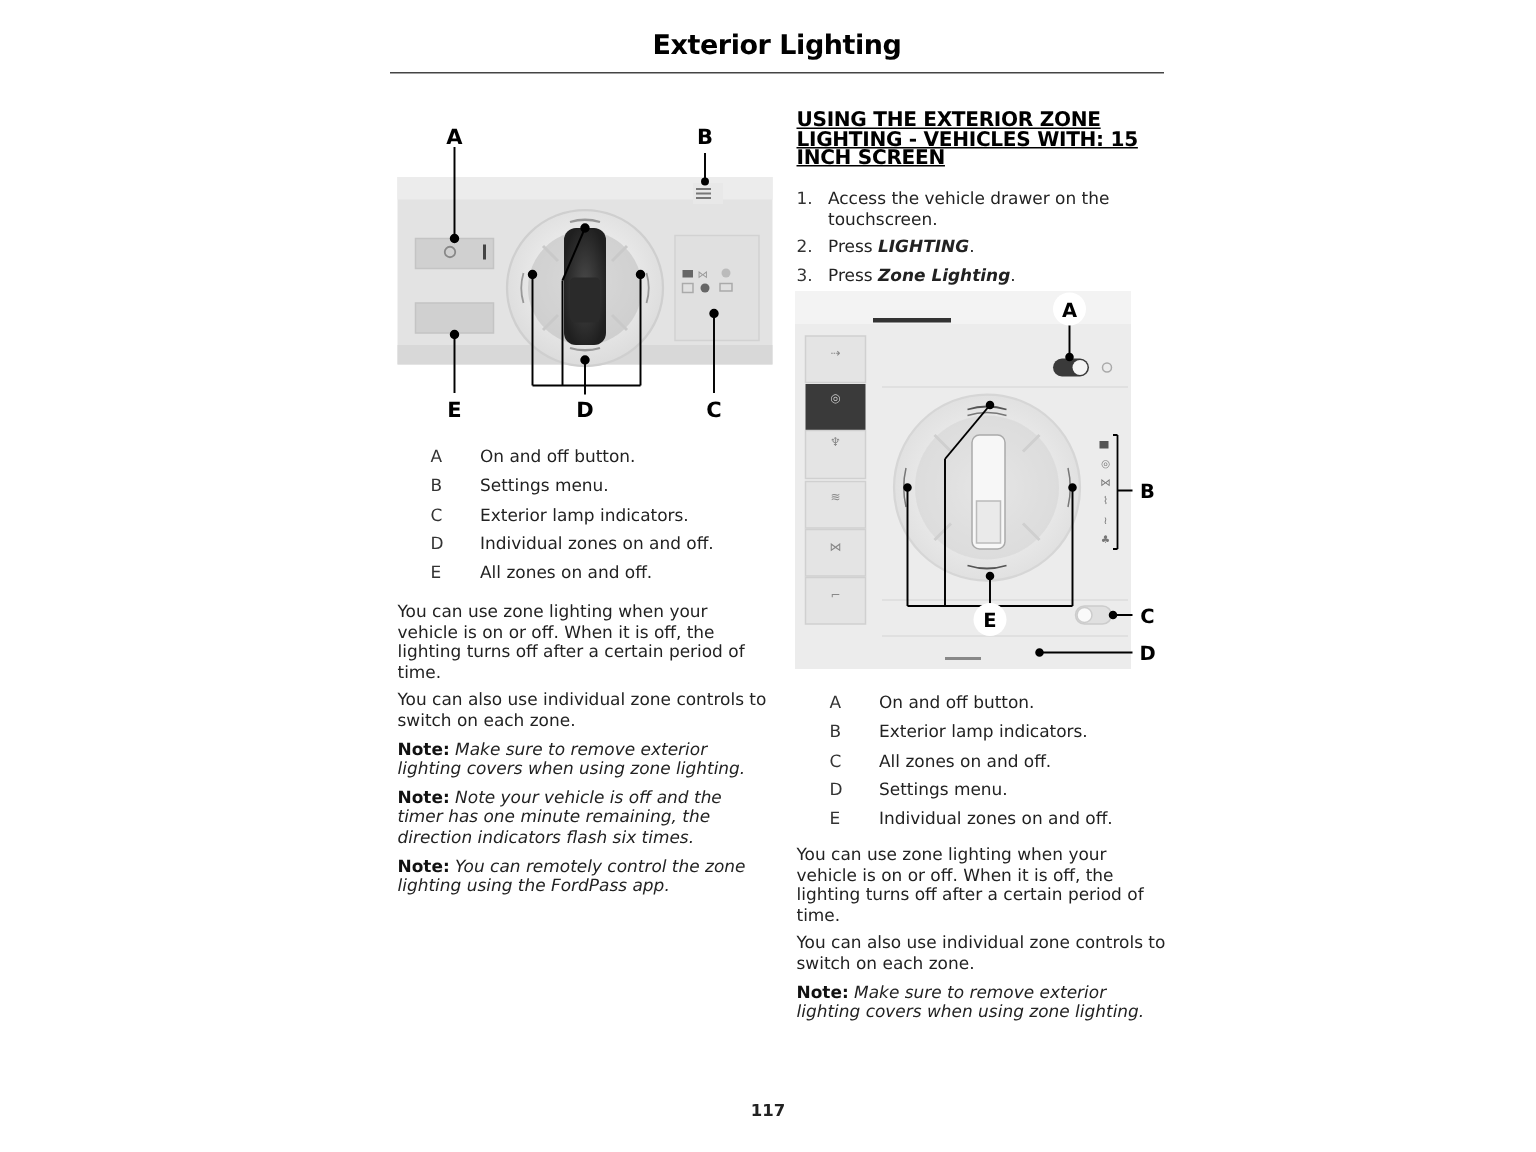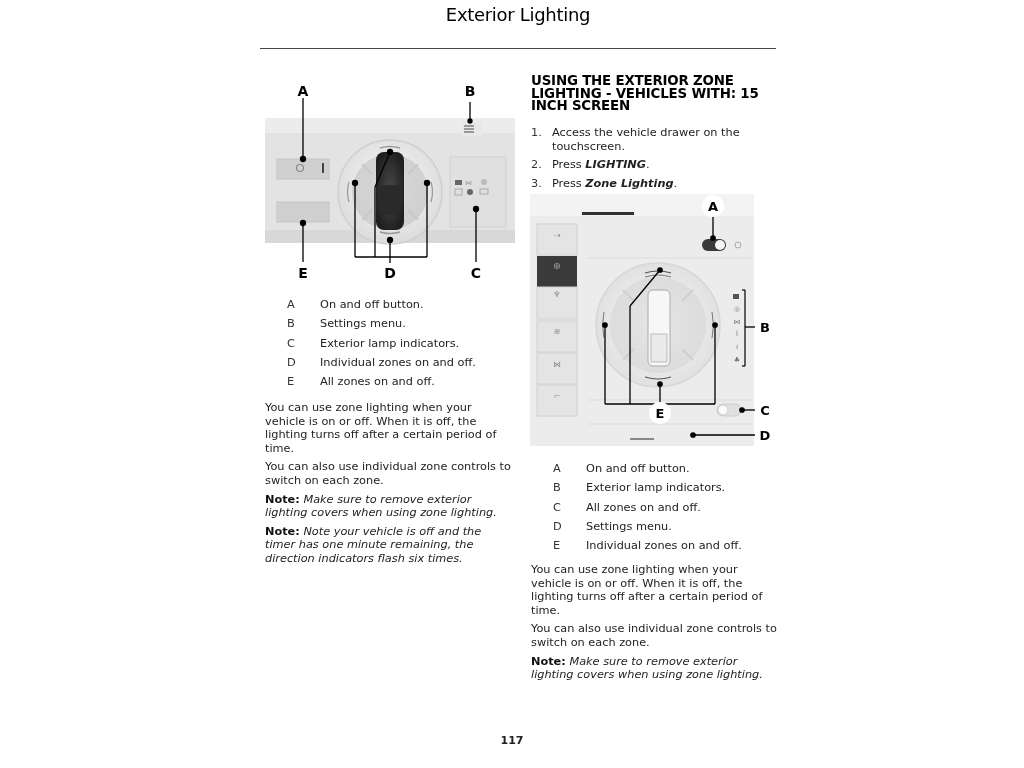--- a/index.html
+++ b/index.html
@@ -1,36 +1,36 @@
 <!DOCTYPE html>
 <html><head>
 <meta charset="utf-8">
 <style>
   html, body { margin:0; padding:0; background:#ffffff; }
   body { width:1024px; height:768px; position:relative; overflow:hidden; font-family:"DejaVu Sans", sans-serif; color:#1a1a1a; }
-  .page-title { position:absolute; left:260px; width:516px; top:4px; text-align:center; font-weight:normal; font-size:18px; letter-spacing:-0.3px; color:#000; }
+  .page-title { position:absolute; left:260px; width:516px; top:20px; text-align:center; font-weight:bold; font-size:18px; letter-spacing:-0.3px; color:#000; }
   .title-rule { position:absolute; left:260px; width:516px; top:48px; height:0; border-top:1px solid #444; }
 
   .col { position:absolute; width:248px; font-size:11.3px; line-height:13.6px; }
   .col-left { left:265px; }
   .col-right { left:531px; }
 
   .fig { position:absolute; }
   .fig svg { display:block; }
 
   .legend { position:absolute; font-size:11.3px; line-height:19.3px; }
   .legend .row { display:flex; }
   .legend .key { width:33px; padding-left:22px; color:#333; }
   .legend .val { color:#222; }
 
   .para { margin:0 0 5px 0; color:#222; }
   .note b { font-weight:bold; color:#111; }
   .note i { font-style:italic; }
 
-  .heading { position:absolute; left:531px; top:75px; width:250px; font-weight:bold; font-size:13.4px; line-height:12.6px; letter-spacing:-0.2px; color:#000; }
+  .heading { position:absolute; left:531px; top:75px; width:250px; font-weight:bold; font-size:13.4px; line-height:12.6px; letter-spacing:-0.2px; color:#000;text-decoration:underline; }
   .steps { position:absolute; left:531px; top:126px; width:250px; font-size:11.3px; line-height:13.6px; }
   .steps .step { display:flex; margin-bottom:5px; }
   .steps .num { width:21px; color:#333; }
   .steps .txt { flex:1; color:#222; }
   .steps b i, .steps i b { font-weight:bold; font-style:italic; }
 
   .page-number { position:absolute; left:0; width:1024px; top:734px; text-align:center; font-size:11px; color:#222;font-weight:bold; }
 </style>
 </head>
 <body>
@@ -146,20 +146,21 @@
       <span class="key">E</span>
       <span class="val">All zones on and off.</span>
     </div>
 </div>
 
 <div class="col col-left" style="top:401px;">
   <p class="para">You can use zone lighting when your vehicle is on or off. When it is off, the lighting turns off after a certain period of time.</p>
   <p class="para">You can also use individual zone controls to switch on each zone.</p>
   <p class="para note"><b>Note:</b> <i>Make sure to remove exterior lighting covers when using zone lighting.</i></p>
   <p class="para note"><b>Note:</b> <i>Note your vehicle is off and the timer has one minute remaining, the direction indicators flash six times.</i></p>
+  <p class="para note"><b>Note:</b> <i>You can remotely control the zone lighting using the FordPass app.</i></p>
 </div>
 
 <div class="heading">USING THE EXTERIOR ZONE LIGHTING - VEHICLES WITH: 15 INCH SCREEN</div>
 <div class="steps">
   <div class="step">
       <span class="num">1.</span>
       <span class="txt">Access the vehicle drawer on the touchscreen.</span>
     </div>
   <div class="step">
       <span class="num">2.</span>

